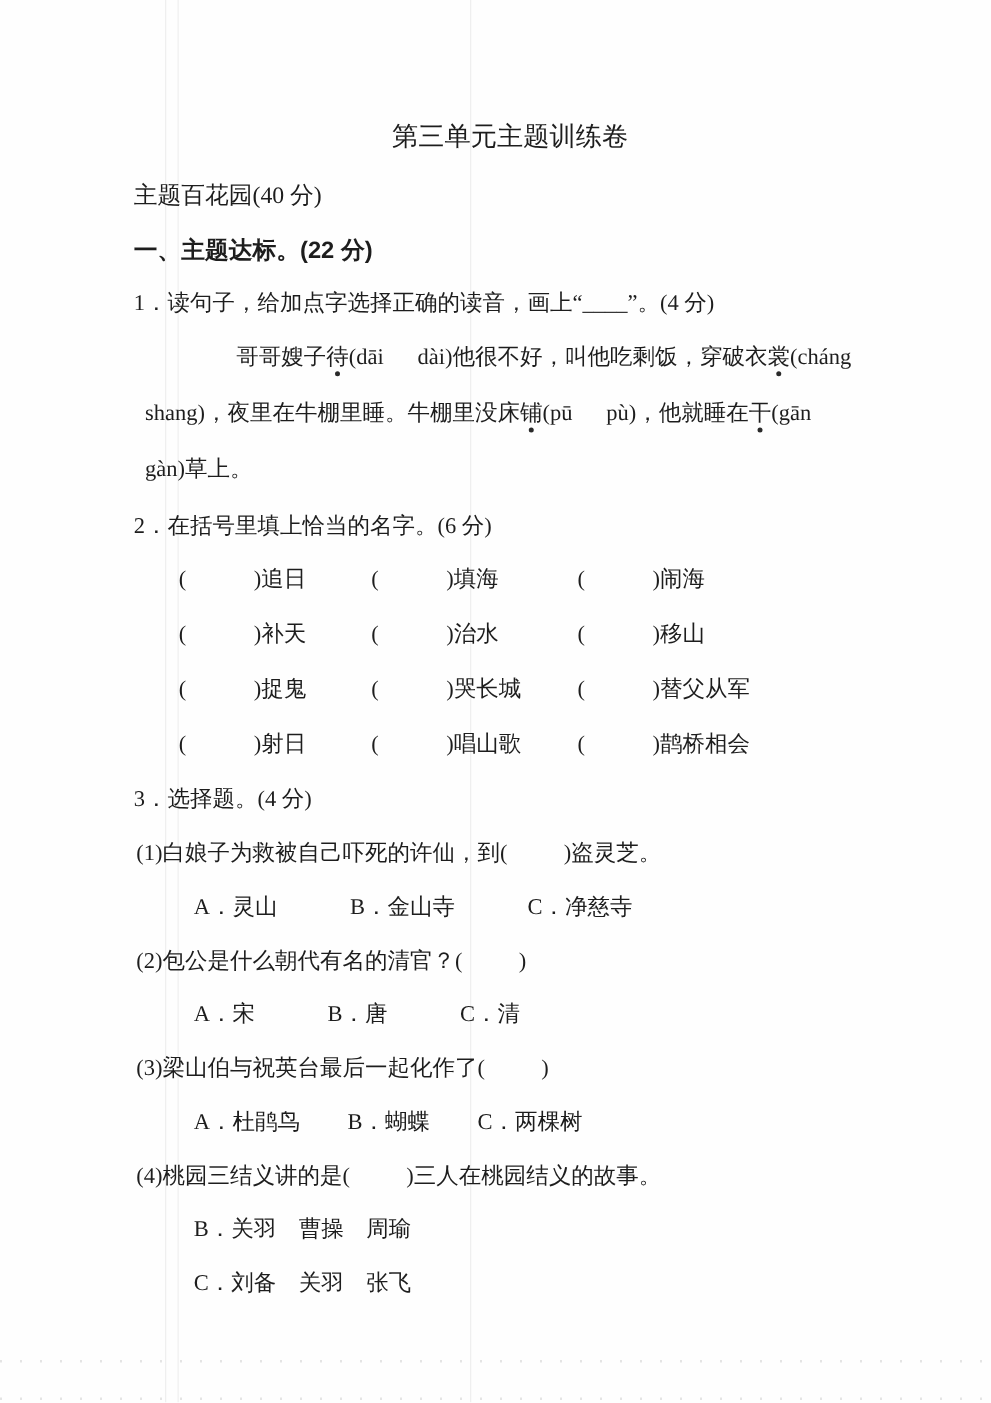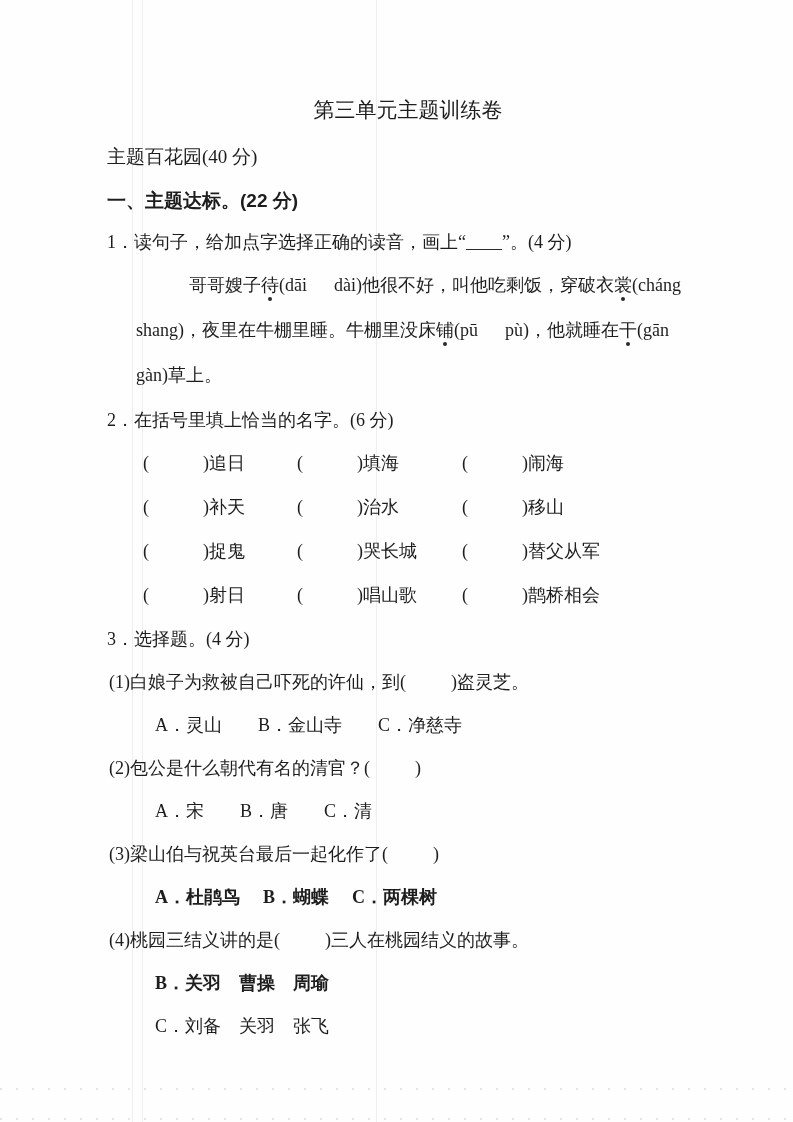--- a/index.html
+++ b/index.html
@@ -35,35 +35,35 @@
   }
   .doc-subtitle {
     font-size: 19px; line-height: 24px;
     text-align: left; margin-bottom: 20px;
   }
   .section-heading {
     font-family: "Liberation Sans", "DejaVu Sans", sans-serif;
     font-weight: bold; font-size: 19px; line-height: 24px;
     margin-bottom: 18px;
   }
-  .passage-line { margin-left: 29px; margin-bottom: 23px; }
+  .passage-line { margin-left: 9px; margin-bottom: 23px; }
   .passage-first { margin-left: 82px; }
   .dotted-char { position: relative; display: inline-block; }
   .dotted-char::after {
     content: ""; position: absolute; left: 50%; bottom: -5px;
     transform: translateX(-50%);
     width: 4px; height: 4px; border-radius: 50%; background: #2a2a2a;
   }
   .q2-row { display: flex; padding-left: 36px; margin-bottom: 22px; }
   .q2-cell-1 { width: 154px; }
   .q2-cell-2 { width: 165px; }
   .q2-cell-3 { flex: 1; }
   .options { display: flex; padding-left: 48px; }
-  .gap-wide { gap: 36px; }
-  .gap-narrow { gap: 23px; font-weight: bold; }
+  .gap-wide { gap: 58px; }
+  .gap-narrow { gap: 38px; }
   .subq { padding-left: 2px; }
 </style>
 </head>
 <body>
 
 <div>
 
   <div class="scan-vline" style="left:132px;"></div>
   <div class="scan-vline" style="left:142px;"></div>
   <div class="scan-vline" style="left:376px;"></div>

